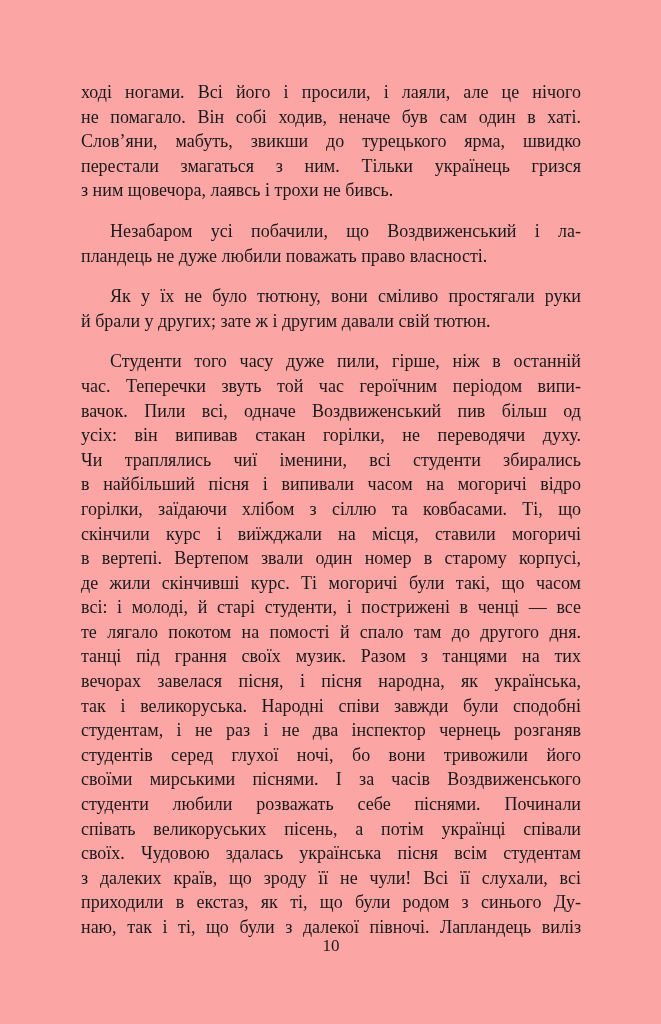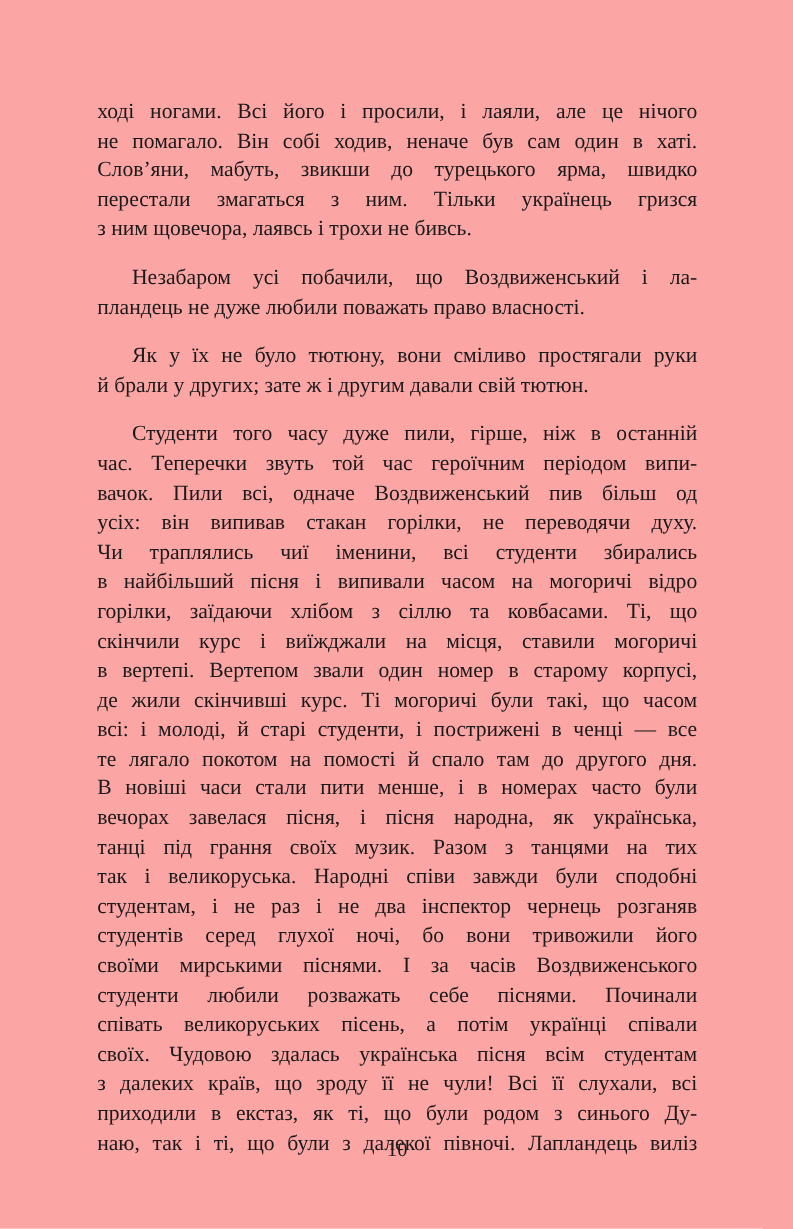--- a/index.html
+++ b/index.html
@@ -37,21 +37,20 @@
   }
   .line.indent { padding-left: 29px; margin-top: 16px; }
   .it { }
   .folio {
     position: absolute;
     left: 81px; top: 936px;
     width: 500px;
     text-align: center;
     font-size: 17px;
     color: #1a1a1a;
-    margin-top: 12px;
   }
 </style>
 </head>
 <body>
 
 <div class="page">
   <div class="text-block" id="textBlock">
       <div class="line just"><span>ході ногами. Всі його і просили, і лаяли, але це нічого</span></div>
       <div class="line just"><span>не помагало. Він собі ходив, неначе був сам один в хаті.</span></div>
       <div class="line just"><span>Слов’яни, мабуть, звикши до турецького ярма, швидко</span></div>
@@ -66,23 +65,22 @@
       <div class="line just"><span>вачок. Пили всі, одначе Воздвиженський пив більш од</span></div>
       <div class="line just"><span>усіх: він випивав стакан горілки, не переводячи духу.</span></div>
       <div class="line just"><span>Чи траплялись чиї іменини, всі студенти збирались</span></div>
       <div class="line just"><span>в найбільший пісня і випивали часом на могоричі відро</span></div>
       <div class="line just"><span>горілки, заїдаючи хлібом з сіллю та ковбасами. Ті, що</span></div>
       <div class="line just"><span>скінчили курс і виїжджали на місця, ставили могоричі</span></div>
       <div class="line just"><span class="it">в вертепі.</span><span> Вертепом звали один номер в старому корпусі,</span></div>
       <div class="line just"><span>де жили скінчивші курс. Ті могоричі були такі, що часом</span></div>
       <div class="line just"><span>всі: і молоді, й старі студенти, і пострижені в ченці — все</span></div>
       <div class="line just"><span>те лягало покотом на помості й спало там до другого дня.</span></div>
-      <div class="line just"><span>В новіші часи стали пити менше, і в номерах часто були</span></div>
+      <div class="line just"><span>танці під грання своїх музик. Разом з танцями на тих</span></div>
       <div class="line just"><span>вечорах завелася пісня, і пісня народна, як українська,</span></div>
-      <div class="line just"><span>танці під грання своїх музик. Разом з танцями на тих</span></div>
       <div class="line just"><span>так і великоруська. Народні співи завжди були сподобні</span></div>
       <div class="line just"><span>студентам, і не раз і не два інспектор чернець розганяв</span></div>
       <div class="line just"><span>студентів серед глухої ночі, бо вони тривожили його</span></div>
       <div class="line just"><span>своїми мирськими піснями. І за часів Воздвиженського</span></div>
       <div class="line just"><span>студенти любили розважать себе піснями. Починали</span></div>
       <div class="line just"><span>співать великоруських пісень, а потім українці співали</span></div>
       <div class="line just"><span>своїх. Чудовою здалась українська пісня всім студентам</span></div>
       <div class="line just"><span>з далеких країв, що зроду її не чули! Всі її слухали, всі</span></div>
       <div class="line just"><span>приходили в екстаз, як ті, що були родом з синього Ду-</span></div>
       <div class="line just"><span>наю, так і ті, що були з далекої півночі. Лапландець виліз</span></div>

